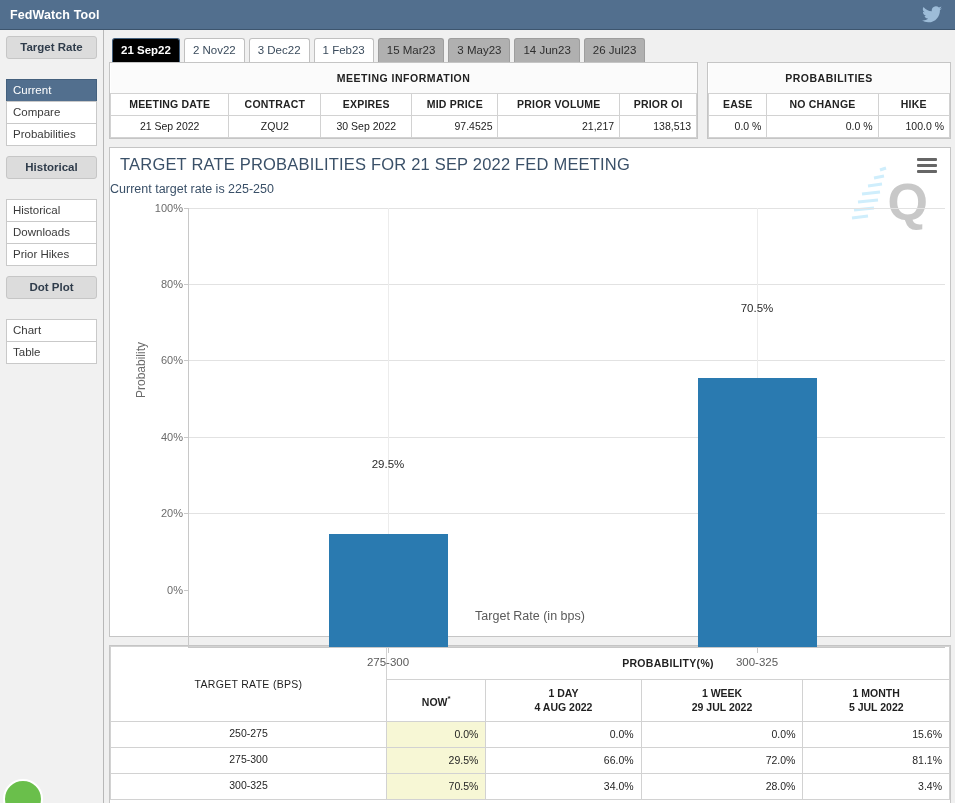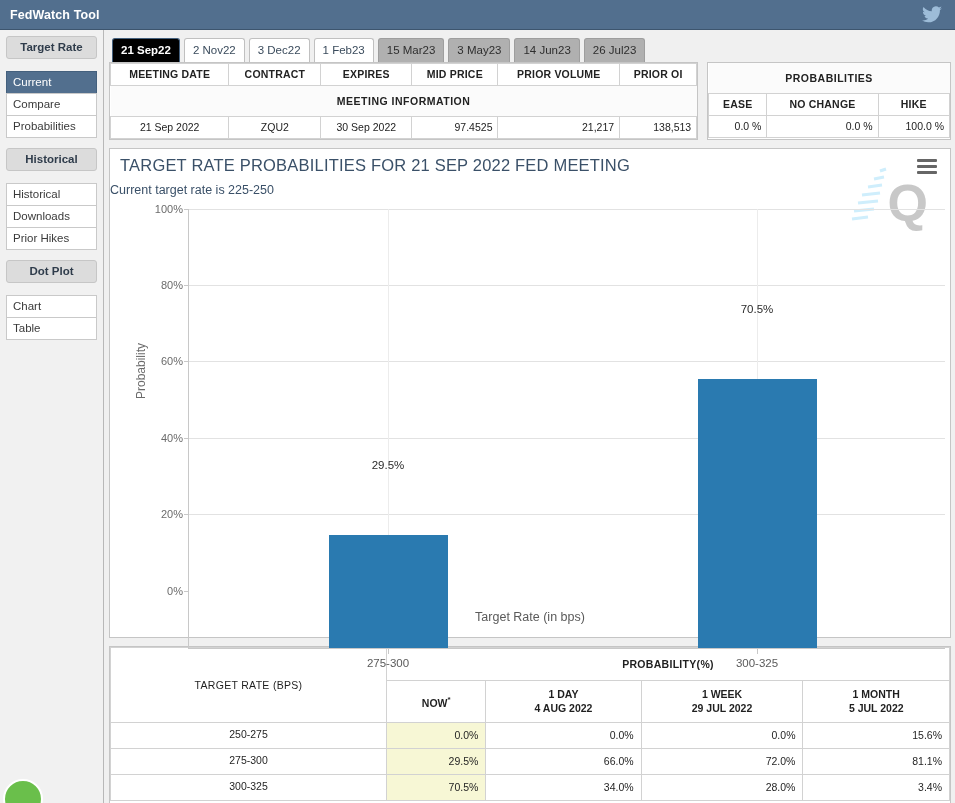--- a/index.html
+++ b/index.html
@@ -40,21 +40,21 @@
     padding: 6px 6px 0 6px;
   }
   .side-group-hdr {
     background: #dcdcdc;
     border: 1px solid #c6c6c6;
     border-radius: 3px;
     font-size: 11.5px; font-weight: bold;
     color: #2f3c4b;
     text-align: center;
     padding: 4px 0 5px 0;
-    margin-bottom: 12px;
+    margin-bottom: 20px;
   }
   .side-item {
     background: #ffffff;
     border: 1px solid #c9c9c9;
     font-size: 11.5px;
     color: #3a3a3a;
     padding: 4px 0 5px 6px;
     margin-bottom: -1px;
     cursor: pointer;
   }
@@ -279,29 +279,29 @@
     <div class="tab dim">14 Jun23</div>
     <div class="tab dim">26 Jul23</div>
   </div>
 
   <div id="info-row">
 
     <div class="panel" id="meeting-info">
       <table class="grid">
         <tbody>
             <tr>
+          <td class="tbl-title" colspan="6">MEETING INFORMATION</td>
+        </tr>
+        <tr>
           <td class="col-hdr">MEETING DATE</td>
           <td class="col-hdr">CONTRACT</td>
           <td class="col-hdr">EXPIRES</td>
           <td class="col-hdr">MID PRICE</td>
           <td class="col-hdr">PRIOR VOLUME</td>
           <td class="col-hdr">PRIOR OI</td>
-        </tr>
-        <tr>
-          <td class="tbl-title" colspan="6">MEETING INFORMATION</td>
         </tr>
         <tr>
           <td class="val-c">21 Sep 2022</td>
           <td class="val-c">ZQU2</td>
           <td class="val-c">30 Sep 2022</td>
           <td class="val-r">97.4525</td>
           <td class="val-r">21,217</td>
           <td class="val-r">138,513</td>
         </tr>
       </tbody>

